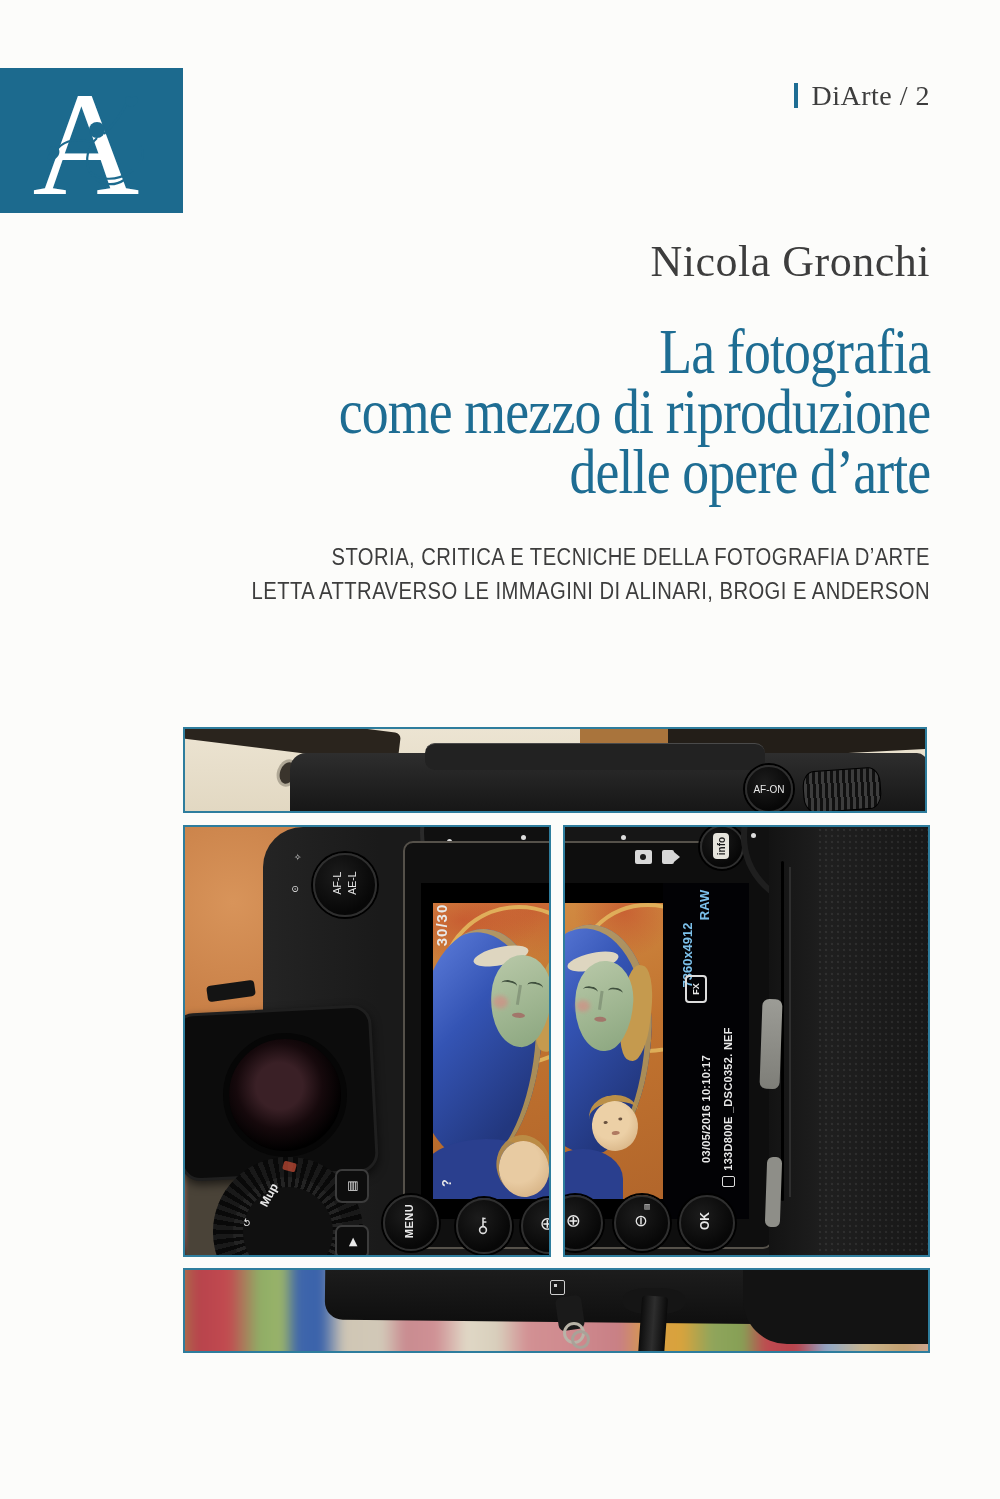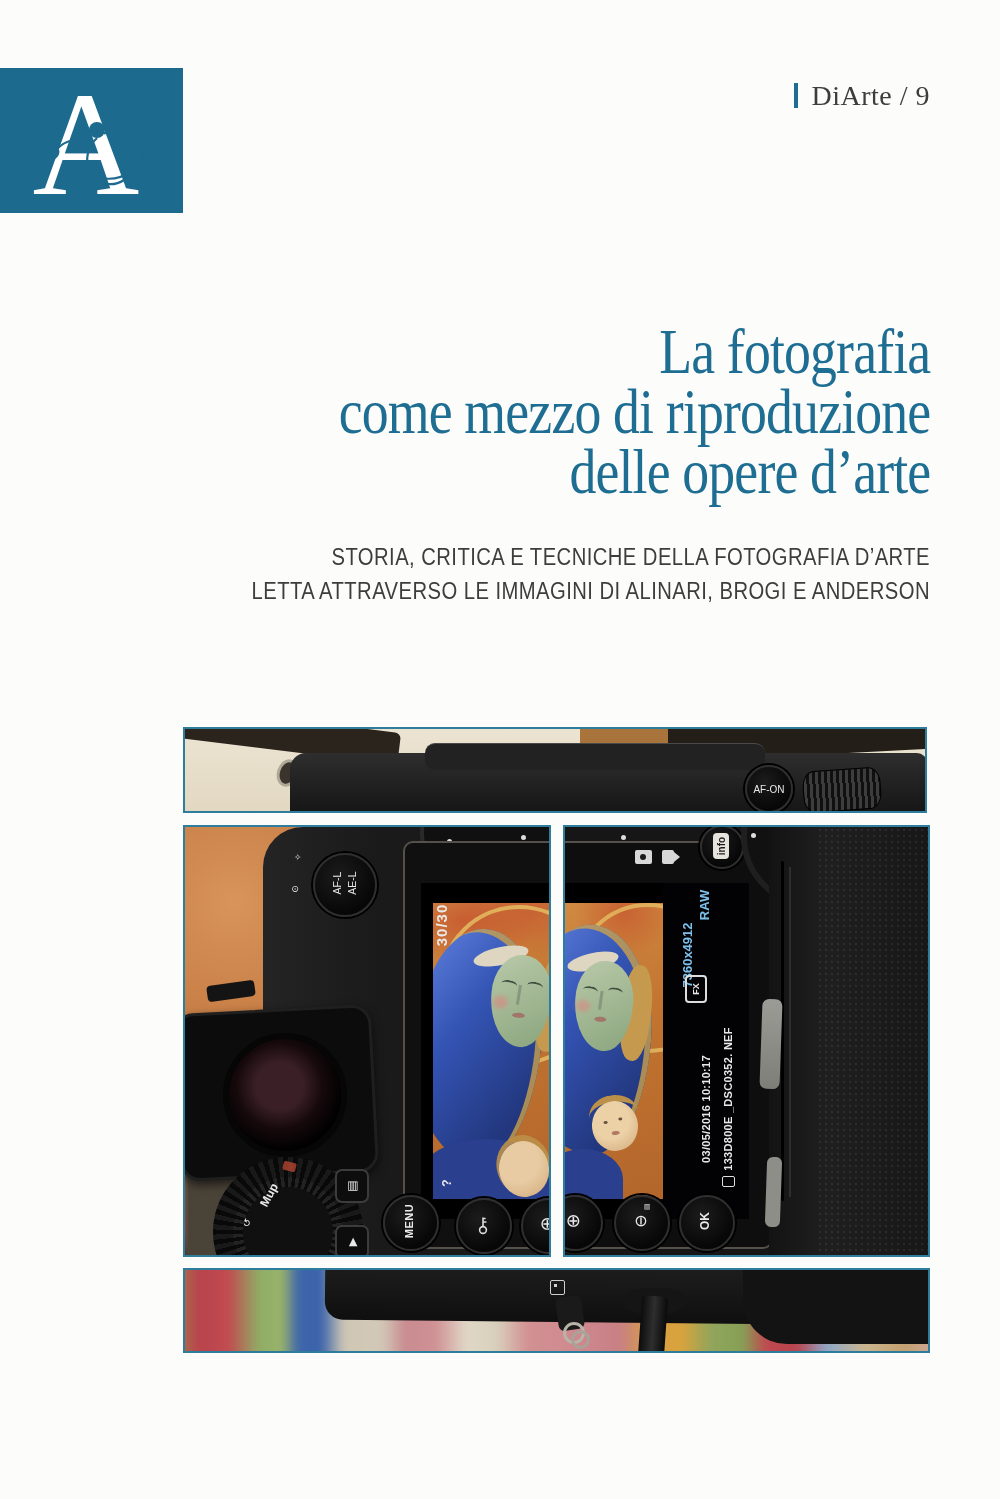--- a/index.html
+++ b/index.html
@@ -42,23 +42,24 @@
         <path d="M104 66 C114 56 122 46 126 36"></path>
         <path d="M126 36 c-3 -6 2 -10 6 -6 c4 -4 9 1 4 6 c-2 3 -7 4 -10 0 Z" fill="#1c6a8e" stroke="none"></path>
         <path d="M90 74 C78 70 66 72 58 80"></path>
         <path d="M58 80 c-6 -4 -12 0 -8 6 c-5 2 -1 9 5 5 c4 -2 6 -8 3 -11 Z" fill="#1c6a8e" stroke="none"></path>
         <path d="M90 104 C98 112 116 114 130 104 C142 96 146 86 140 78"></path>
       </g>
     </svg>
   </div>
 
   <div class="abs series">
-    <span class="bar"></span><span>DiArte / 9</span>
-  </div>
-
+    <span class="bar"></span><span>DiArte / 2</span>
+  </div>
+
+  <div class="abs author">Nicola Gronchi</div>
 
   <div class="abs title">
     <div>La fotografia</div>
     <div>come mezzo di riproduzione</div>
     <div>delle opere d’arte</div>
   </div>
 
   <div class="abs subtitle">
     <div>STORIA, CRITICA E TECNICHE DELLA FOTOGRAFIA D’ARTE</div>
     <div>LETTA ATTRAVERSO LE IMMAGINI DI ALINARI, BROGI E ANDERSON</div>

